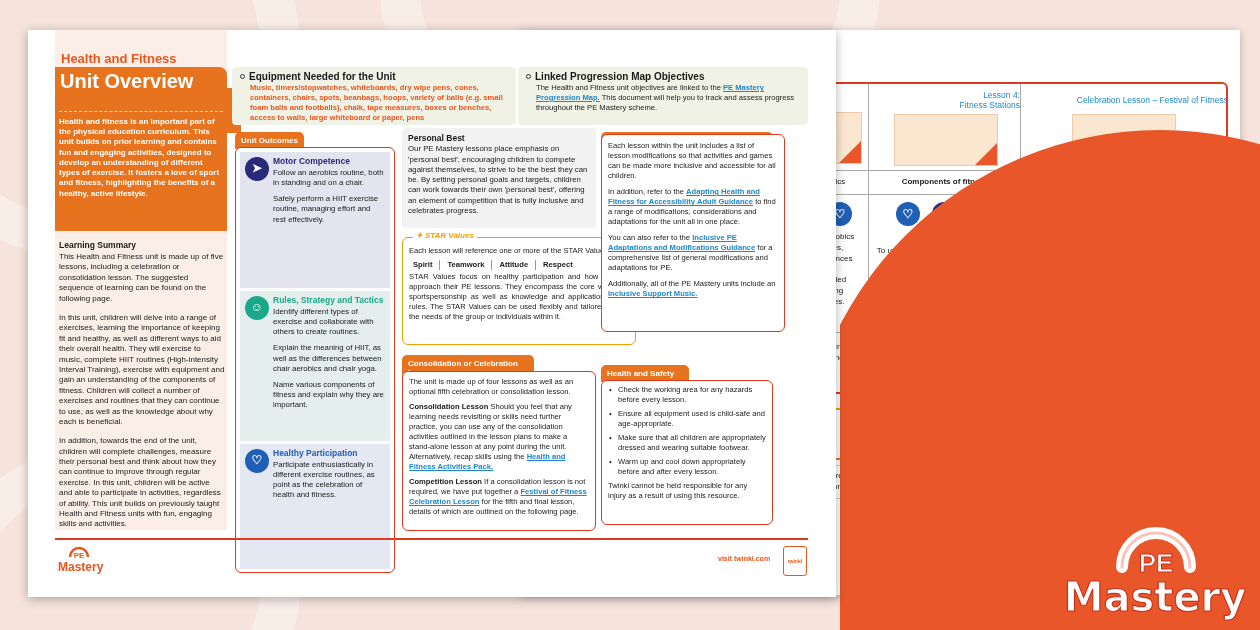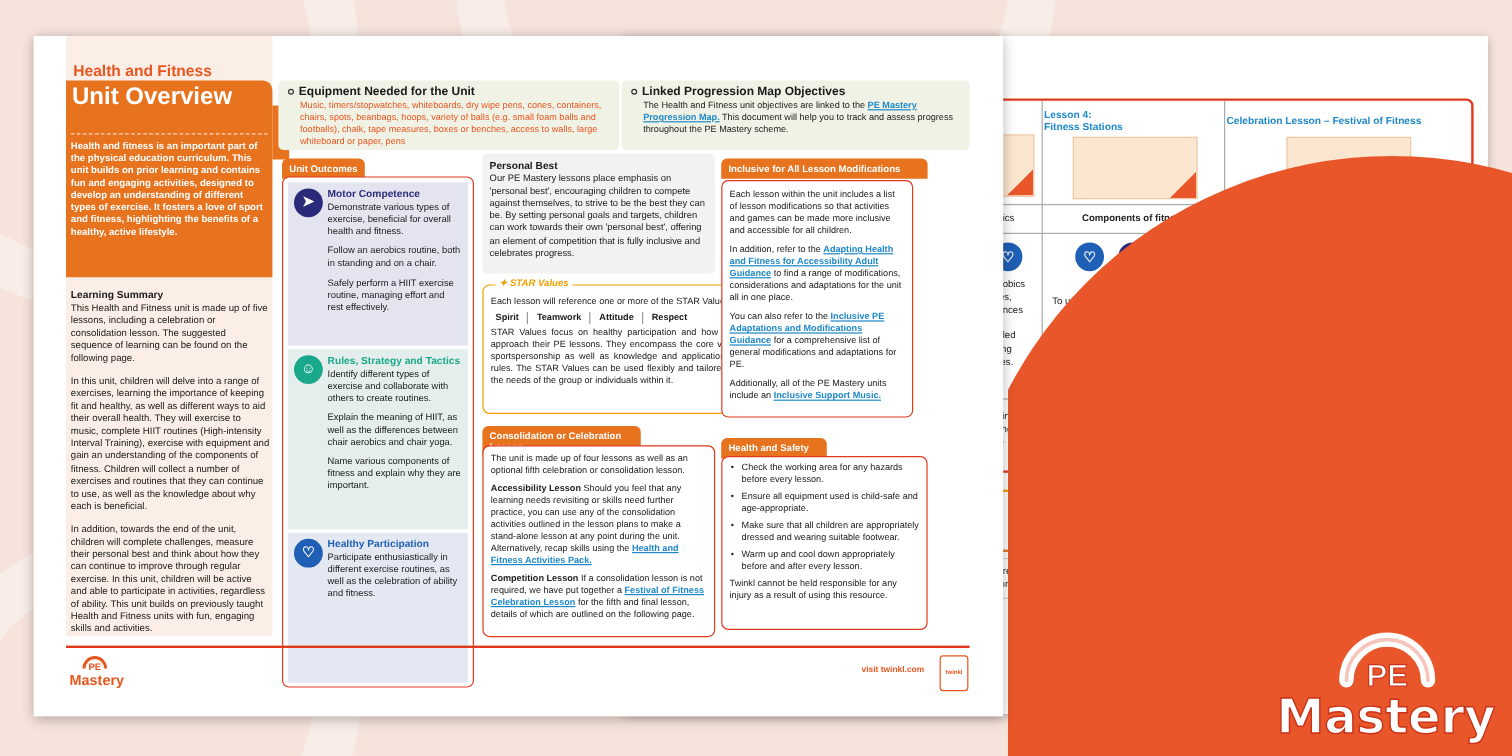--- a/index.html
+++ b/index.html
@@ -9,21 +9,21 @@
 .corner-orange{position:absolute;right:0;bottom:0;width:420px;height:630px;overflow:hidden;pointer-events:none}
 .corner-orange .shape{position:absolute;right:-260px;bottom:-220px;width:720px;height:720px;border-radius:50%;background:#e8562a}
 .corner-orange .shape2{position:absolute;right:-300px;bottom:-260px;width:720px;height:720px;border-radius:50%;background:rgba(255,255,255,0.25)}
 
 
 .page-back{position:absolute;left:520px;top:30px;width:720px;height:565px;background:#fff;box-shadow:0 2px 8px rgba(0,0,0,0.25)}
 .back-table{position:absolute;left:300px;top:52px;width:408px;height:312px;border:2px solid #e03a1e;border-radius:6px;overflow:hidden;background:#fff}
 .bt-col{position:absolute;top:0;bottom:0;border-left:1px solid #aaa}
 .bt-row{position:absolute;left:0;right:0;border-top:1px solid #aaa}
 .bt-cell{position:absolute;font-size:8px;color:#222;text-align:center;line-height:1.35}
-.bt-head{color:#1e88c8;font-size:8.5px;font-weight:bold;text-align:left;position:absolute}
+.bt-head{color:#1e88c8;font-size:8.5px;font-weight:normal;text-align:right;position:absolute}
 .thumb{position:absolute;background:#fbe6cf;border:1px solid #f0c9a6}
 .thumb:after{content:"";position:absolute;right:0;bottom:0;width:22px;height:22px;background:#e8562a;clip-path:polygon(100% 0,100% 100%,0 100%)}
 .icon-circ{position:absolute;width:24px;height:24px;border-radius:50%;display:flex;align-items:center;justify-content:center;color:#fff;font-size:12px;font-weight:bold}
 .ic-blue{background:#1f5fb5}
 .ic-navy{background:#2a2a7a}
 .ic-teal{background:#1aa88a}
 .back-star{position:absolute;left:300px;top:378px;width:408px;height:52px;border-top:2px solid #f0a000;border-bottom:2px solid #e87a20}
 .back-note{position:absolute;left:300px;top:435px;width:408px;height:34px;border:1px solid #ccc;font-size:8px;color:#222;padding:5px 8px;line-height:1.35}
 
 
@@ -35,21 +35,21 @@
 .overview-title{position:absolute;left:32px;top:40px;font-size:20px;font-weight:bold;color:#fff}
 .dotted{position:absolute;left:31px;top:81px;width:164px;border-top:1px dashed #fcd7bf}
 .overview-text{position:absolute;left:31px;top:87px;width:166px;font-size:8px;line-height:1.28;color:#fff;font-weight:bold}
 .learning{position:absolute;left:31px;top:210px;width:166px;font-size:8px;line-height:1.3;color:#1a1a1a}
 .learning h3{font-size:8.5px;font-weight:bold;margin-bottom:1px}
 .learning p{margin-bottom:9px}
 
 .top-box{position:absolute;top:37px;height:58px;background:#f1f2e6;border-radius:4px}
 .top-box h4{font-size:10px;font-weight:bold;color:#1a1a1a;display:flex;align-items:center;gap:4px;position:absolute;left:8px;top:4px}
 .top-box h4 .bul{width:5px;height:5px;border:1px solid #333;border-radius:50%}
-.equip-text{position:absolute;left:18px;top:16px;width:260px;font-size:7.6px;line-height:1.32;color:#e8561f;font-weight:normal}
+.equip-text{position:absolute;left:18px;top:16px;width:260px;font-size:7.6px;line-height:1.32;color:#e8561f;font-weight:bold}
 .link-text{position:absolute;left:18px;top:16px;width:260px;font-size:7.6px;line-height:1.32;color:#1a1a1a}
 a,.lnk{color:#1e88c8;text-decoration:underline;font-weight:bold}
 
 .tab-head{position:absolute;background:#e8731f;color:#fff;font-size:8px;font-weight:bold;padding:4px 6px;border-radius:5px 5px 0 0}
 .red-box{position:absolute;border:1.5px solid #e03a1e;border-radius:6px;background:#fff}
 .outcome{position:absolute;left:4px;right:4px;padding:4px 6px 4px 33px;font-size:7.8px;line-height:1.3;color:#1a1a1a}
 .outcome h5{font-size:8.5px;font-weight:bold;margin-bottom:1px}
 .outcome p{margin-bottom:6px}
 .outcome .icon-circ{left:5px;top:5px}
 .oc1{background:#e4e4f0;top:4px;height:136px}
@@ -183,35 +183,34 @@
         <span>Linked Progression Map Objectives</span>
       </h4>
     <div class="link-text"><span>The Health and Fitness unit objectives are linked to the </span><span class="lnk">PE Mastery Progression Map.</span><span> This document will help you to track and assess progress throughout the PE Mastery scheme.</span></div>
   </div>
 
   <div class="tab-head" style="left:207px;top:102px">Unit Outcomes</div>
   <div class="red-box" style="left:207px;top:117px;width:160px;height:426px">
     <div class="outcome oc1">
       <div class="icon-circ ic-navy">➤</div>
       <h5>Motor Competence</h5>
-      <p>Demonstrate various types of exercise, beneficial for overall health and fitness.</p>
       <p>Follow an aerobics routine, both in standing and on a chair.</p>
       <p>Safely perform a HIIT exercise routine, managing effort and rest effectively.</p>
     </div>
     <div class="outcome oc2">
       <div class="icon-circ ic-teal">☺</div>
       <h5>Rules, Strategy and Tactics</h5>
       <p>Identify different types of exercise and collaborate with others to create routines.</p>
       <p>Explain the meaning of HIIT, as well as the differences between chair aerobics and chair yoga.</p>
       <p>Name various components of fitness and explain why they are important.</p>
     </div>
     <div class="outcome oc3">
       <div class="icon-circ ic-blue">♡</div>
       <h5>Healthy Participation</h5>
-      <p>Participate enthusiastically in different exercise routines, as well as the celebration of ability and fitness.</p>
+      <p>Participate enthusiastically in different exercise routines, as point as the celebration of health and fitness.</p>
     </div>
   </div>
 
   <div class="pb-box">
     <h4>Personal Best</h4>
     <div>Our PE Mastery lessons place emphasis on 'personal best', encouraging children to compete against themselves, to strive to be the best they can be. By setting personal goals and targets, children can work towards their own 'personal best', offering an element of competition that is fully inclusive and celebrates progress.</div>
   </div>
 
   <div class="star-box">
     <span class="star-label"><span>✦</span> <span>STAR Values</span></span>
@@ -222,27 +221,27 @@
       <span>Attitude</span>
       <span>Respect</span>
     </div>
     <div style="text-align:justify">STAR Values focus on healthy participation and how children approach their PE lessons. They encompass the core values of sportspersonship as well as knowledge and application of the rules. The STAR Values can be used flexibly and tailored to suit the needs of the group or individuals within it.</div>
   </div>
 
   <div class="tab-head" style="left:374px;top:325px;width:132px">Consolidation or Celebration Lesson</div>
   <div class="red-box" style="left:374px;top:341px;width:194px;height:160px">
     <div class="cons-body">
       <p>The unit is made up of four lessons as well as an optional fifth celebration or consolidation lesson.</p>
-      <p><b>Accessibility Lesson</b><span> Should you feel that any learning needs revisiting or skills need further practice, you can use any of the consolidation activities outlined in the lesson plans to make a stand-alone lesson at any point during the unit. Alternatively, recap skills using the </span><span class="lnk">Health and Fitness Activities Pack.</span></p>
+      <p><b>Consolidation Lesson</b><span> Should you feel that any learning needs revisiting or skills need further practice, you can use any of the consolidation activities outlined in the lesson plans to make a stand-alone lesson at any point during the unit. Alternatively, recap skills using the </span><span class="lnk">Health and Fitness Activities Pack.</span></p>
       <p><b>Competition Lesson</b><span> If a consolidation lesson is not required, we have put together a </span><span class="lnk">Festival of Fitness Celebration Lesson</span><span> for the fifth and final lesson, details of which are outlined on the following page.</span></p>
     </div>
   </div>
 
   <div class="tab-head" style="left:573px;top:102px;width:172px">Inclusive for All Lesson Modifications</div>
-  <div class="red-box" style="left:573px;top:120px;width:160px;height:198px">
+  <div class="red-box" style="left:573px;top:104px;width:184px;height:198px">
     <div class="incl-body">
       <p>Each lesson within the unit includes a list of lesson modifications so that activities and games can be made more inclusive and accessible for all children.</p>
       <p><span>In addition, refer to the </span><span class="lnk">Adapting Health and Fitness for Accessibility Adult Guidance</span><span> to find a range of modifications, considerations and adaptations for the unit all in one place.</span></p>
       <p><span>You can also refer to the </span><span class="lnk">Inclusive PE Adaptations and Modifications Guidance</span><span> for a comprehensive list of general modifications and adaptations for PE.</span></p>
       <p><span>Additionally, all of the PE Mastery units include an </span><span class="lnk">Inclusive Support Music.</span></p>
     </div>
   </div>
 
   <div class="tab-head" style="left:573px;top:335px;width:88px">Health and Safety</div>
   <div class="red-box" style="left:573px;top:350px;width:172px;height:145px">

